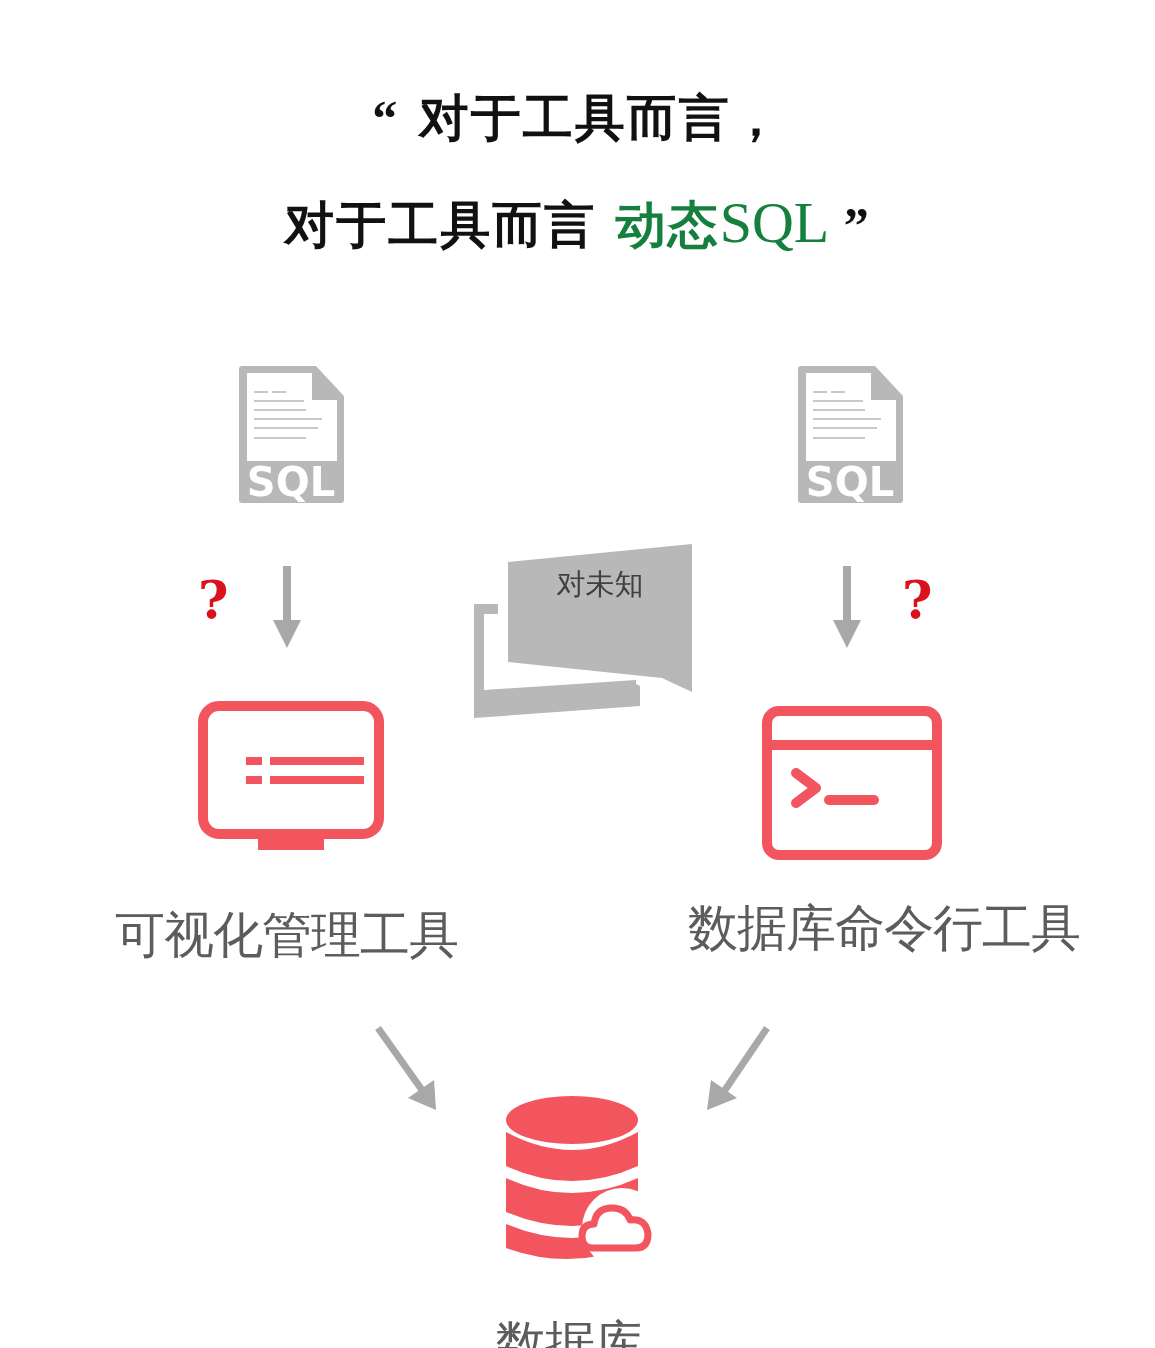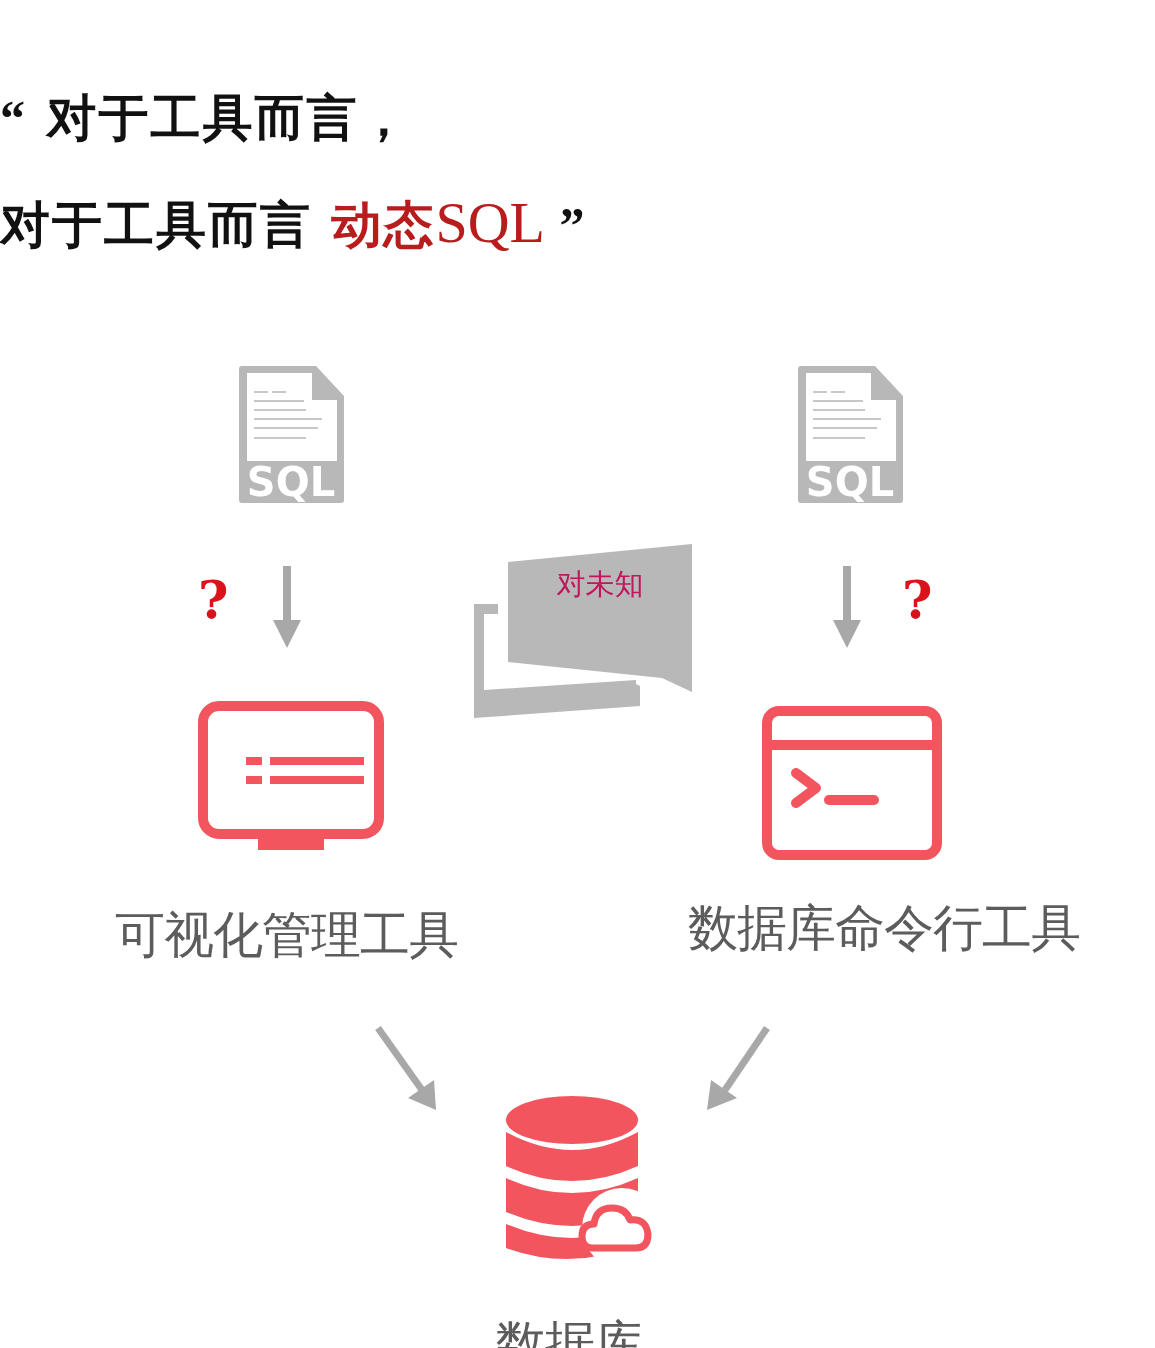--- a/index.html
+++ b/index.html
@@ -2,40 +2,40 @@
 <html><head>
   <meta charset="utf-8">
   <style>
     * { margin: 0; padding: 0; box-sizing: border-box; }
     html, body { width: 1155px; height: 1348px; overflow: hidden; background: #ffffff; }
     body { position: relative; font-family: "DejaVu Sans", sans-serif; }
 
     .abs { position: absolute; }
 
     .headline {
-      position: absolute; left: 0; width: 1155px; text-align: left;
+      position: absolute; left: 0; width: 1155px; text-align: center;
       font-family: "DejaVu Serif", serif; font-weight: bold; color: #111111;
       font-size: 50px; letter-spacing: 2px; line-height: 60px;
     }
-    .headline .red { color: #b91c1c; margin-top: 7px; }
+    .headline .red { color: #15803d; margin-top: 7px; }
     .headline .sql { font-family: "Liberation Serif", serif; font-weight: normal; letter-spacing: 0; font-size: 58px; }
     .quote { font-family: "Liberation Serif", serif; font-weight: bold; }
 
     .label {
       position: absolute; color: #5c5c5c; font-family: Liberation Sans, sans-serif;
       font-size: 50px; line-height: 60px; white-space: nowrap; letter-spacing: -1px;
     }
 
     .qmark {
       position: absolute; color: #d9121b; font-family: "DejaVu Serif", serif;
       font-weight: bold; font-size: 52px; line-height: 60px;
     }
 
     .bubble-text {
-      position: absolute; color: #be185d; font-family: "DejaVu Sans", sans-serif;
+      position: absolute; color: #404040; font-family: "DejaVu Sans", sans-serif;
       font-size: 29px; line-height: 36px; text-align: center; width: 180px;
     }
   </style>
 </head>
 <body>
 
 <div class="headline" style="top:88px;">
   <span class="quote">“</span>
   <span>对于工具而言，</span>
 </div>

